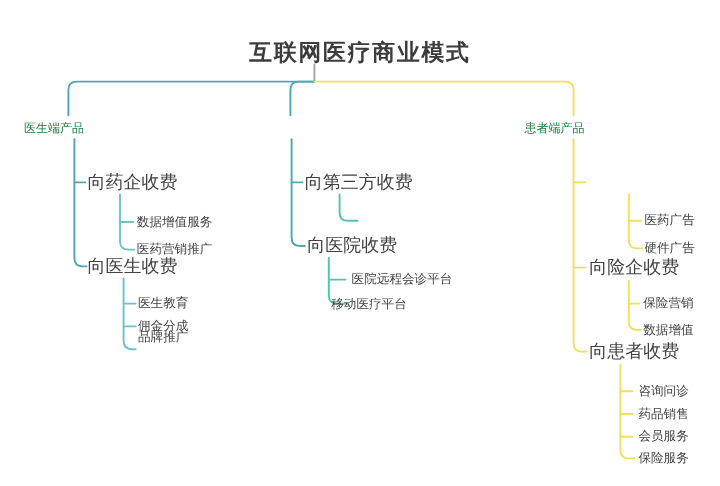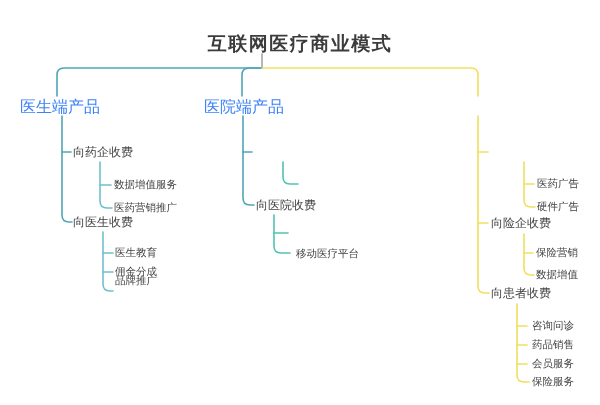--- a/index.html
+++ b/index.html
@@ -8,22 +8,22 @@
     font-family:"Liberation Sans","DejaVu Sans",sans-serif;
     overflow:hidden;
   }
   #connectors { position:absolute; left:0; top:0; width:600px; height:405px; }
   .title {
     position:absolute; left:0; top:31px; width:600px;
     text-align:center; font-size:19px; font-weight:bold;
     color:#3c3c3c; letter-spacing:1.5px;
   }
   .node { position:absolute; transform:translateY(-50%); white-space:nowrap; color:#424242; }
-  .lv1 { font-size:16px; color:#3b82f6;font-family:Liberation Mono, monospace; }
-  .lv2 { font-size:12px; }
+  .lv1 { font-size:10px; color:#15803d;font-family:Liberation Mono, monospace; }
+  .lv2 { font-size:15px; }
   .lv3 { font-size:10.5px; }
   path { fill:none; stroke-width:1.6; stroke-linecap:round; }
 </style>
 </head>
 <body>
 
 <div id="canvas">
 
   <svg id="connectors" viewBox="0 0 600 405" xmlns="http://www.w3.org/2000/svg">
 
@@ -56,32 +56,34 @@
     <path d="M524,253 L533,253" stroke="#F1DF5D"></path>
     <path d="M517,304 L517,375 Q517,382 524,382 L529,382" stroke="#F1DF5D"></path>
     <path d="M517,326 L527,326" stroke="#F1DF5D"></path>
     <path d="M517,345 L527,345" stroke="#F1DF5D"></path>
     <path d="M517,364 L527,364" stroke="#F1DF5D"></path>
   </svg>
 
   <div class="title">互联网医疗商业模式</div>
 
   <div class="node lv1" style="left:20px;top:107px">医生端产品</div>
-  <div class="node lv1" style="left:204px;top:107px">医院端产品</div>
+  <div class="node lv1" style="left:437px;top:107px">患者端产品</div>
 
   <div class="node lv2" style="left:73px;top:152px">向药企收费</div>
   <div class="node lv3" style="left:114px;top:185px">数据增值服务</div>
   <div class="node lv3" style="left:114px;top:208px">医药营销推广</div>
   <div class="node lv2" style="left:73px;top:222px">向医生收费</div>
   <div class="node lv3" style="left:115px;top:253px">医生教育</div>
   <div class="node lv3" style="left:115px;top:272px">佣金分成</div>
   <div class="node lv3" style="left:115px;top:281px">品牌推广</div>
 
+  <div class="node lv2" style="left:254px;top:152px">向第三方收费</div>
   <div class="node lv2" style="left:256px;top:205px">向医院收费</div>
-  <div class="node lv3" style="left:296px;top:254px">移动医疗平台</div>
+  <div class="node lv3" style="left:293px;top:233px">医院远程会诊平台</div>
+  <div class="node lv3" style="left:276px;top:254px">移动医疗平台</div>
 
   <div class="node lv3" style="left:537px;top:184px">医药广告</div>
   <div class="node lv3" style="left:537px;top:207px">硬件广告</div>
   <div class="node lv2" style="left:491px;top:223px">向险企收费</div>
   <div class="node lv3" style="left:536px;top:253px">保险营销</div>
   <div class="node lv3" style="left:536px;top:275px">数据增值</div>
   <div class="node lv2" style="left:491px;top:293px">向患者收费</div>
   <div class="node lv3" style="left:532px;top:326px">咨询问诊</div>
   <div class="node lv3" style="left:532px;top:345px">药品销售</div>
   <div class="node lv3" style="left:532px;top:364px">会员服务</div>

